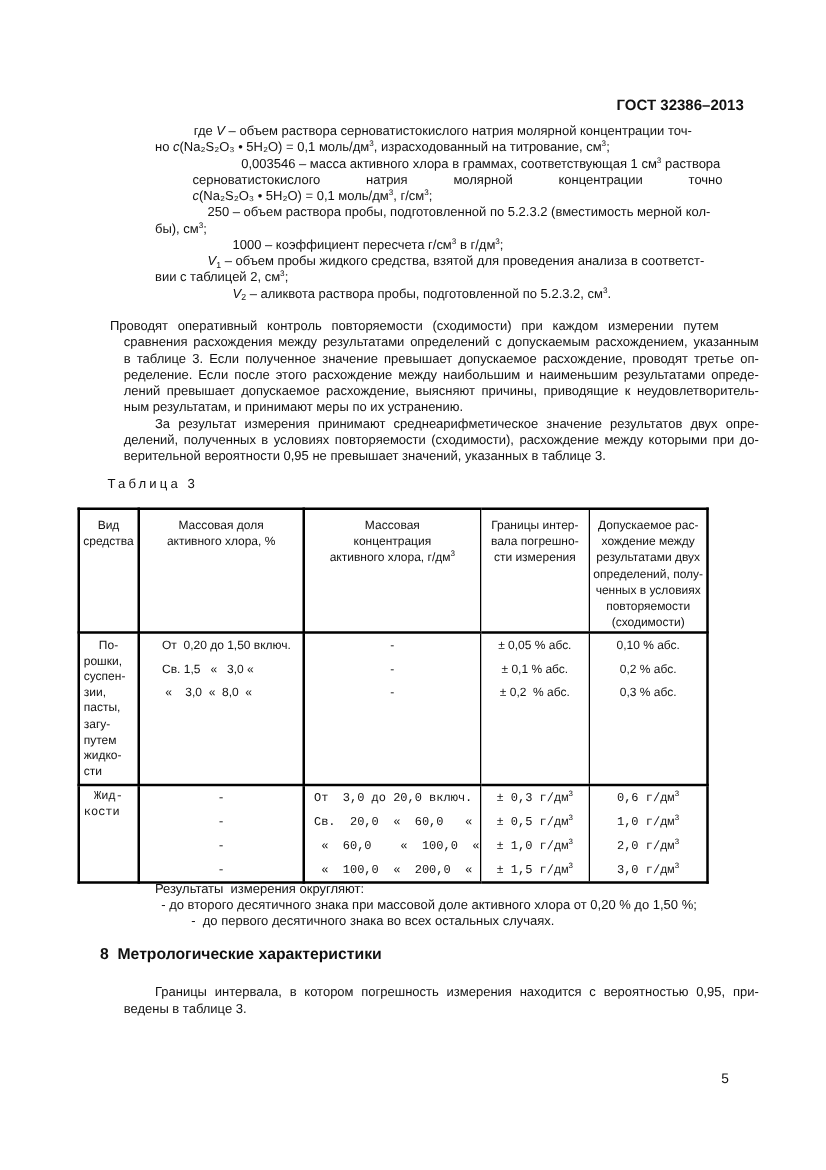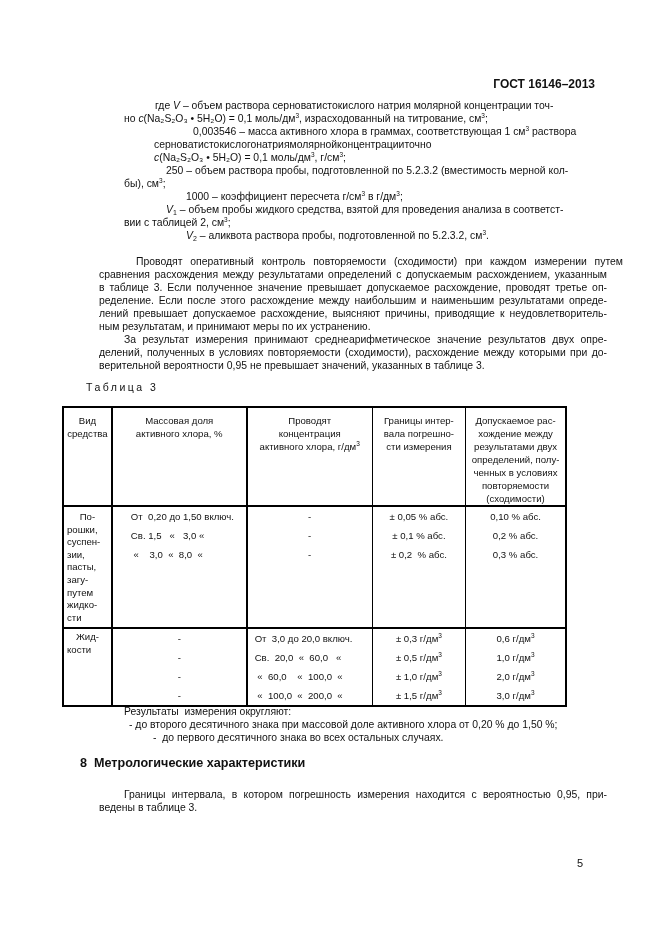--- a/index.html
+++ b/index.html
@@ -22,44 +22,44 @@
     .th { text-align: center; padding-top: 6px !important; line-height: 13px; }
     .cell-lines div { height: 19px; line-height: 19px; white-space: nowrap; }
     .center { text-align: center; }
     .kind { padding: 4px 3px 0 3px !important; line-height: 12.6px; }
     .pagenum { left: 577px; top: 857px; font-size: 11px; }
     .sec { left: 80px; top: 756px; font-weight: bold; font-size: 12.6px; }
   </style>
 </head>
 <body>
 
-<div class="abs hdr">ГОСТ 16146–2013</div>
+<div class="abs hdr">ГОСТ 32386–2013</div>
 
 <div>
   <div class="line" style="left:119px; top:99px;"><span>где </span><i>V</i><span> – объем раствора серноватистокислого натрия молярной концентрации точ-</span></div>
   <div class="line" style="left:88px; top:112px;"><span>но </span><i>c</i><span>(Na₂S₂O₃ • 5H₂O) = 0,1 моль/дм</span><sup>3</sup><span>, израсходованный на титрование, см</span><sup>3</sup><span>;</span></div>
   <div class="line" style="left:157px; top:125px;"><span>0,003546 – масса активного хлора в граммах, соответствующая 1 см</span><sup>3</sup><span> раствора</span></div>
-  <div class="line" style="left:118px; top:138px; width:424px; display:flex; ">
+  <div class="line" style="left:118px; top:138px; width:424px; display:flex; justify-content:space-between;">
     <span>серноватистокислого</span>
     <span>натрия</span>
     <span>молярной</span>
     <span>концентрации</span>
     <span>точно</span>
   </div>
   <div class="line" style="left:118px; top:151px;"><i>c</i><span>(Na₂S₂O₃ • 5H₂O) = 0,1 моль/дм</span><sup>3</sup><span>, г/см</span><sup>3</sup><span>;</span></div>
   <div class="line" style="left:130px; top:164px;">250 – объем раствора пробы, подготовленной по 5.2.3.2 (вместимость мерной кол-</div>
   <div class="line" style="left:88px; top:177px;"><span>бы), см</span><sup>3</sup><span>;</span></div>
   <div class="line" style="left:150px; top:190px;"><span>1000 – коэффициент пересчета г/см</span><sup>3</sup><span> в г/дм</span><sup>3</sup><span>;</span></div>
   <div class="line" style="left:130px; top:203px;"><i>V</i><sub>1</sub><span> – объем пробы жидкого средства, взятой для проведения анализа в соответст-</span></div>
   <div class="line" style="left:88px; top:216px;"><span>вии с таблицей 2, см</span><sup>3</sup><span>;</span></div>
   <div class="line" style="left:150px; top:229px;"><i>V</i><sub>2</sub><span> – аликвота раствора пробы, подготовленной по 5.2.3.2, см</span><sup>3</sup><span>.</span></div>
 </div>
 
 <div>
-  <div class="line just" style="left:88px; top:255px; width:483px; text-indent:0; padding-left:0;"><span style="display:inline-block; width:487px; text-align:justify; text-align-last:justify; padding-left:0;margin-left:48px;">Проводят оперативный контроль повторяемости (сходимости) при каждом измерении путем</span></div>
+  <div class="line just" style="left:88px; top:255px; width:483px; text-indent:0; padding-left:0;"><span style="display:inline-block; width:487px; text-align:justify; text-align-last:justify; padding-left:0;">Проводят оперативный контроль повторяемости (сходимости) при каждом измерении путем</span></div>
   <div class="line just" style="left:63px; top:268px; width:508px;"><span style="display:inline-block; width:508px; text-align:justify; text-align-last:justify;">сравнения расхождения между результатами определений с допускаемым расхождением, указанным</span></div>
   <div class="line just" style="left:63px; top:281px; width:508px;"><span style="display:inline-block; width:508px; text-align:justify; text-align-last:justify;">в таблице 3. Если полученное значение превышает допускаемое расхождение, проводят третье оп-</span></div>
   <div class="line just" style="left:63px; top:294px; width:508px;"><span style="display:inline-block; width:508px; text-align:justify; text-align-last:justify;">ределение. Если после этого расхождение между наибольшим и наименьшим результатами опреде-</span></div>
   <div class="line just" style="left:63px; top:307px; width:508px;"><span style="display:inline-block; width:508px; text-align:justify; text-align-last:justify;">лений превышает допускаемое расхождение, выясняют причины, приводящие к неудовлетворитель-</span></div>
   <div class="line" style="left:63px; top:320px;">ным результатам, и принимают меры по их устранению.</div>
 </div>
 
 <div>
   <div class="line" style="left:88px; top:333px; width:483px;"><span style="display:inline-block; width:483px; text-align:justify; text-align-last:justify;">За результат измерения принимают среднеарифметическое значение результатов двух опре-</span></div>
   <div class="line" style="left:63px; top:346px; width:508px;"><span style="display:inline-block; width:508px; text-align:justify; text-align-last:justify;">делений, полученных в условиях повторяемости (сходимости), расхождение между которыми при до-</span></div>
@@ -80,21 +80,21 @@
       <tr style="height:96px;">
     <td class="th thick-t thick-l thick-b thick-r">
       <div>Вид</div>
       <div>средства</div>
     </td>
     <td class="th thick-t thick-b thick-r">
       <div>Массовая доля</div>
       <div>активного хлора, %</div>
     </td>
     <td class="th thick-t thick-b">
-      <div>Проводят</div>
+      <div>Массовая</div>
       <div>концентрация</div>
       <div><span>активного хлора, г/дм</span><sup>3</sup></div>
     </td>
     <td class="th thick-t thick-b">
       <div>Границы интер-</div>
       <div>вала погрешно-</div>
       <div>сти измерения</div>
     </td>
     <td class="th thick-t thick-b thick-r">
       <div>Допускаемое рас-</div>
@@ -134,21 +134,21 @@
       <div style="white-space:pre">± 0,1 % абс.</div>
       <div style="white-space:pre">± 0,2  % абс.</div>
     </td>
     <td class="cell-lines center thick-b thick-r">
       <div>0,10 % абс.</div>
       <div>0,2 % абс.</div>
       <div>0,3 % абс.</div>
     </td>
   </tr>
 
-  <tr style="height:78px;">
+  <tr style="height:78px;font-family:Liberation Mono, monospace;">
     <td class="kind thick-l thick-b thick-r" style="padding-top:2px !important;">
       <div style="text-align:center">Жид-</div>
       <div>кости</div>
     </td>
     <td class="cell-lines center thick-b thick-r">
       <div>-</div>
       <div>-</div>
       <div>-</div>
       <div>-</div>
     </td>

